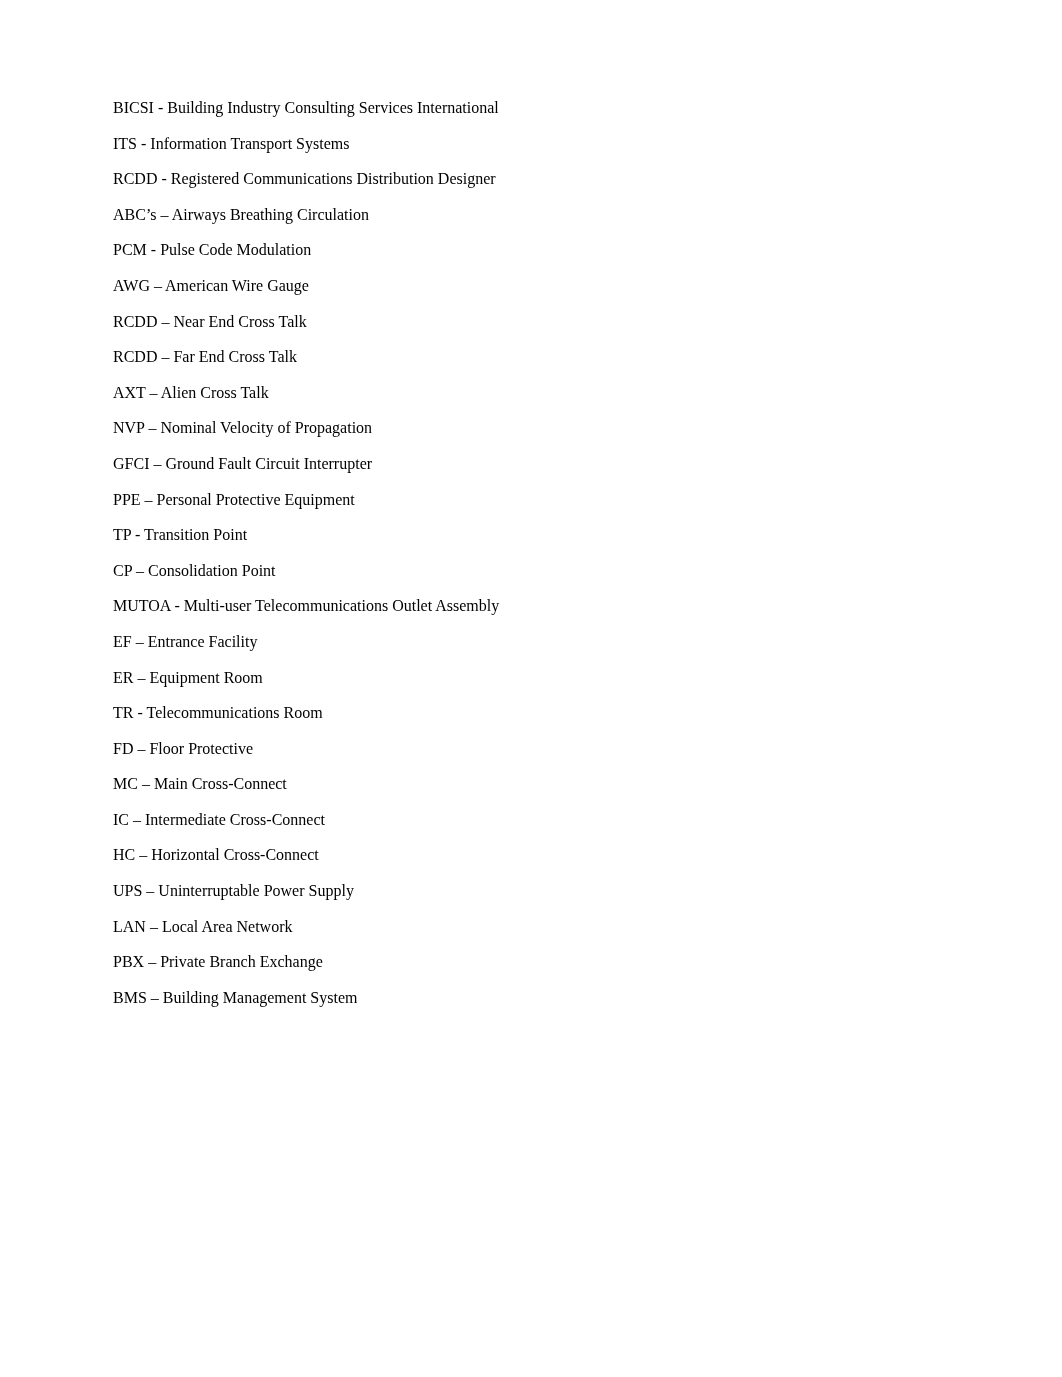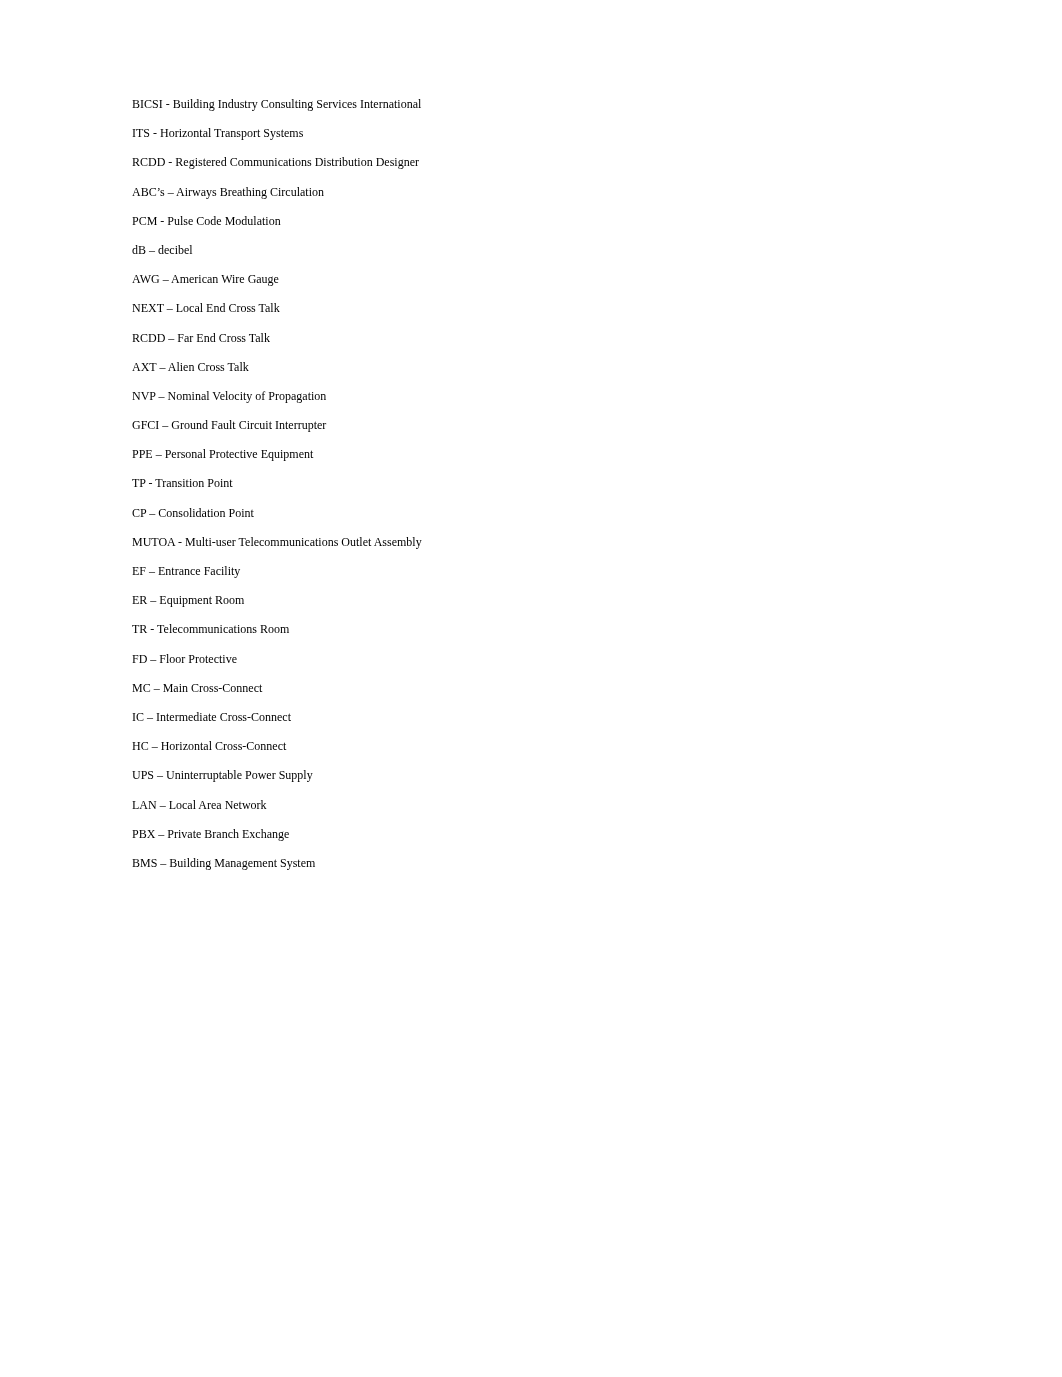--- a/index.html
+++ b/index.html
@@ -20,36 +20,34 @@
 
     .glossary-list {
       display: flex;
       flex-direction: column;
       gap: 0px;
     }
 
     .glossary-item {
       padding: 5px 0;
       line-height: 1.6;
-      font-size: 12px;
-      margin-left: 19px;
+      font-size: 16px;
     }
   </style>
 </head>
 <body>
 
 <div class="glossary-list">
 <div class="glossary-item">BICSI - Building Industry Consulting Services International</div>
-    <div class="glossary-item">ITS - Horizontal Transport Systems</div>
+    <div class="glossary-item">ITS - Information Transport Systems</div>
     <div class="glossary-item">RCDD - Registered Communications Distribution Designer</div>
     <div class="glossary-item">ABC’s – Airways Breathing Circulation</div>
     <div class="glossary-item">PCM - Pulse Code Modulation</div>
-    <div class="glossary-item">dB – decibel</div>
     <div class="glossary-item">AWG – American Wire Gauge</div>
-    <div class="glossary-item">NEXT – Local End Cross Talk</div>
+    <div class="glossary-item">RCDD – Near End Cross Talk</div>
     <div class="glossary-item">RCDD – Far End Cross Talk</div>
     <div class="glossary-item">AXT – Alien Cross Talk</div>
     <div class="glossary-item">NVP – Nominal Velocity of Propagation</div>
     <div class="glossary-item">GFCI – Ground Fault Circuit Interrupter</div>
     <div class="glossary-item">PPE – Personal Protective Equipment</div>
     <div class="glossary-item">TP - Transition Point</div>
     <div class="glossary-item">CP – Consolidation Point</div>
     <div class="glossary-item">MUTOA - Multi-user Telecommunications Outlet Assembly</div>
     <div class="glossary-item">EF – Entrance Facility</div>
     <div class="glossary-item">ER – Equipment Room</div>

